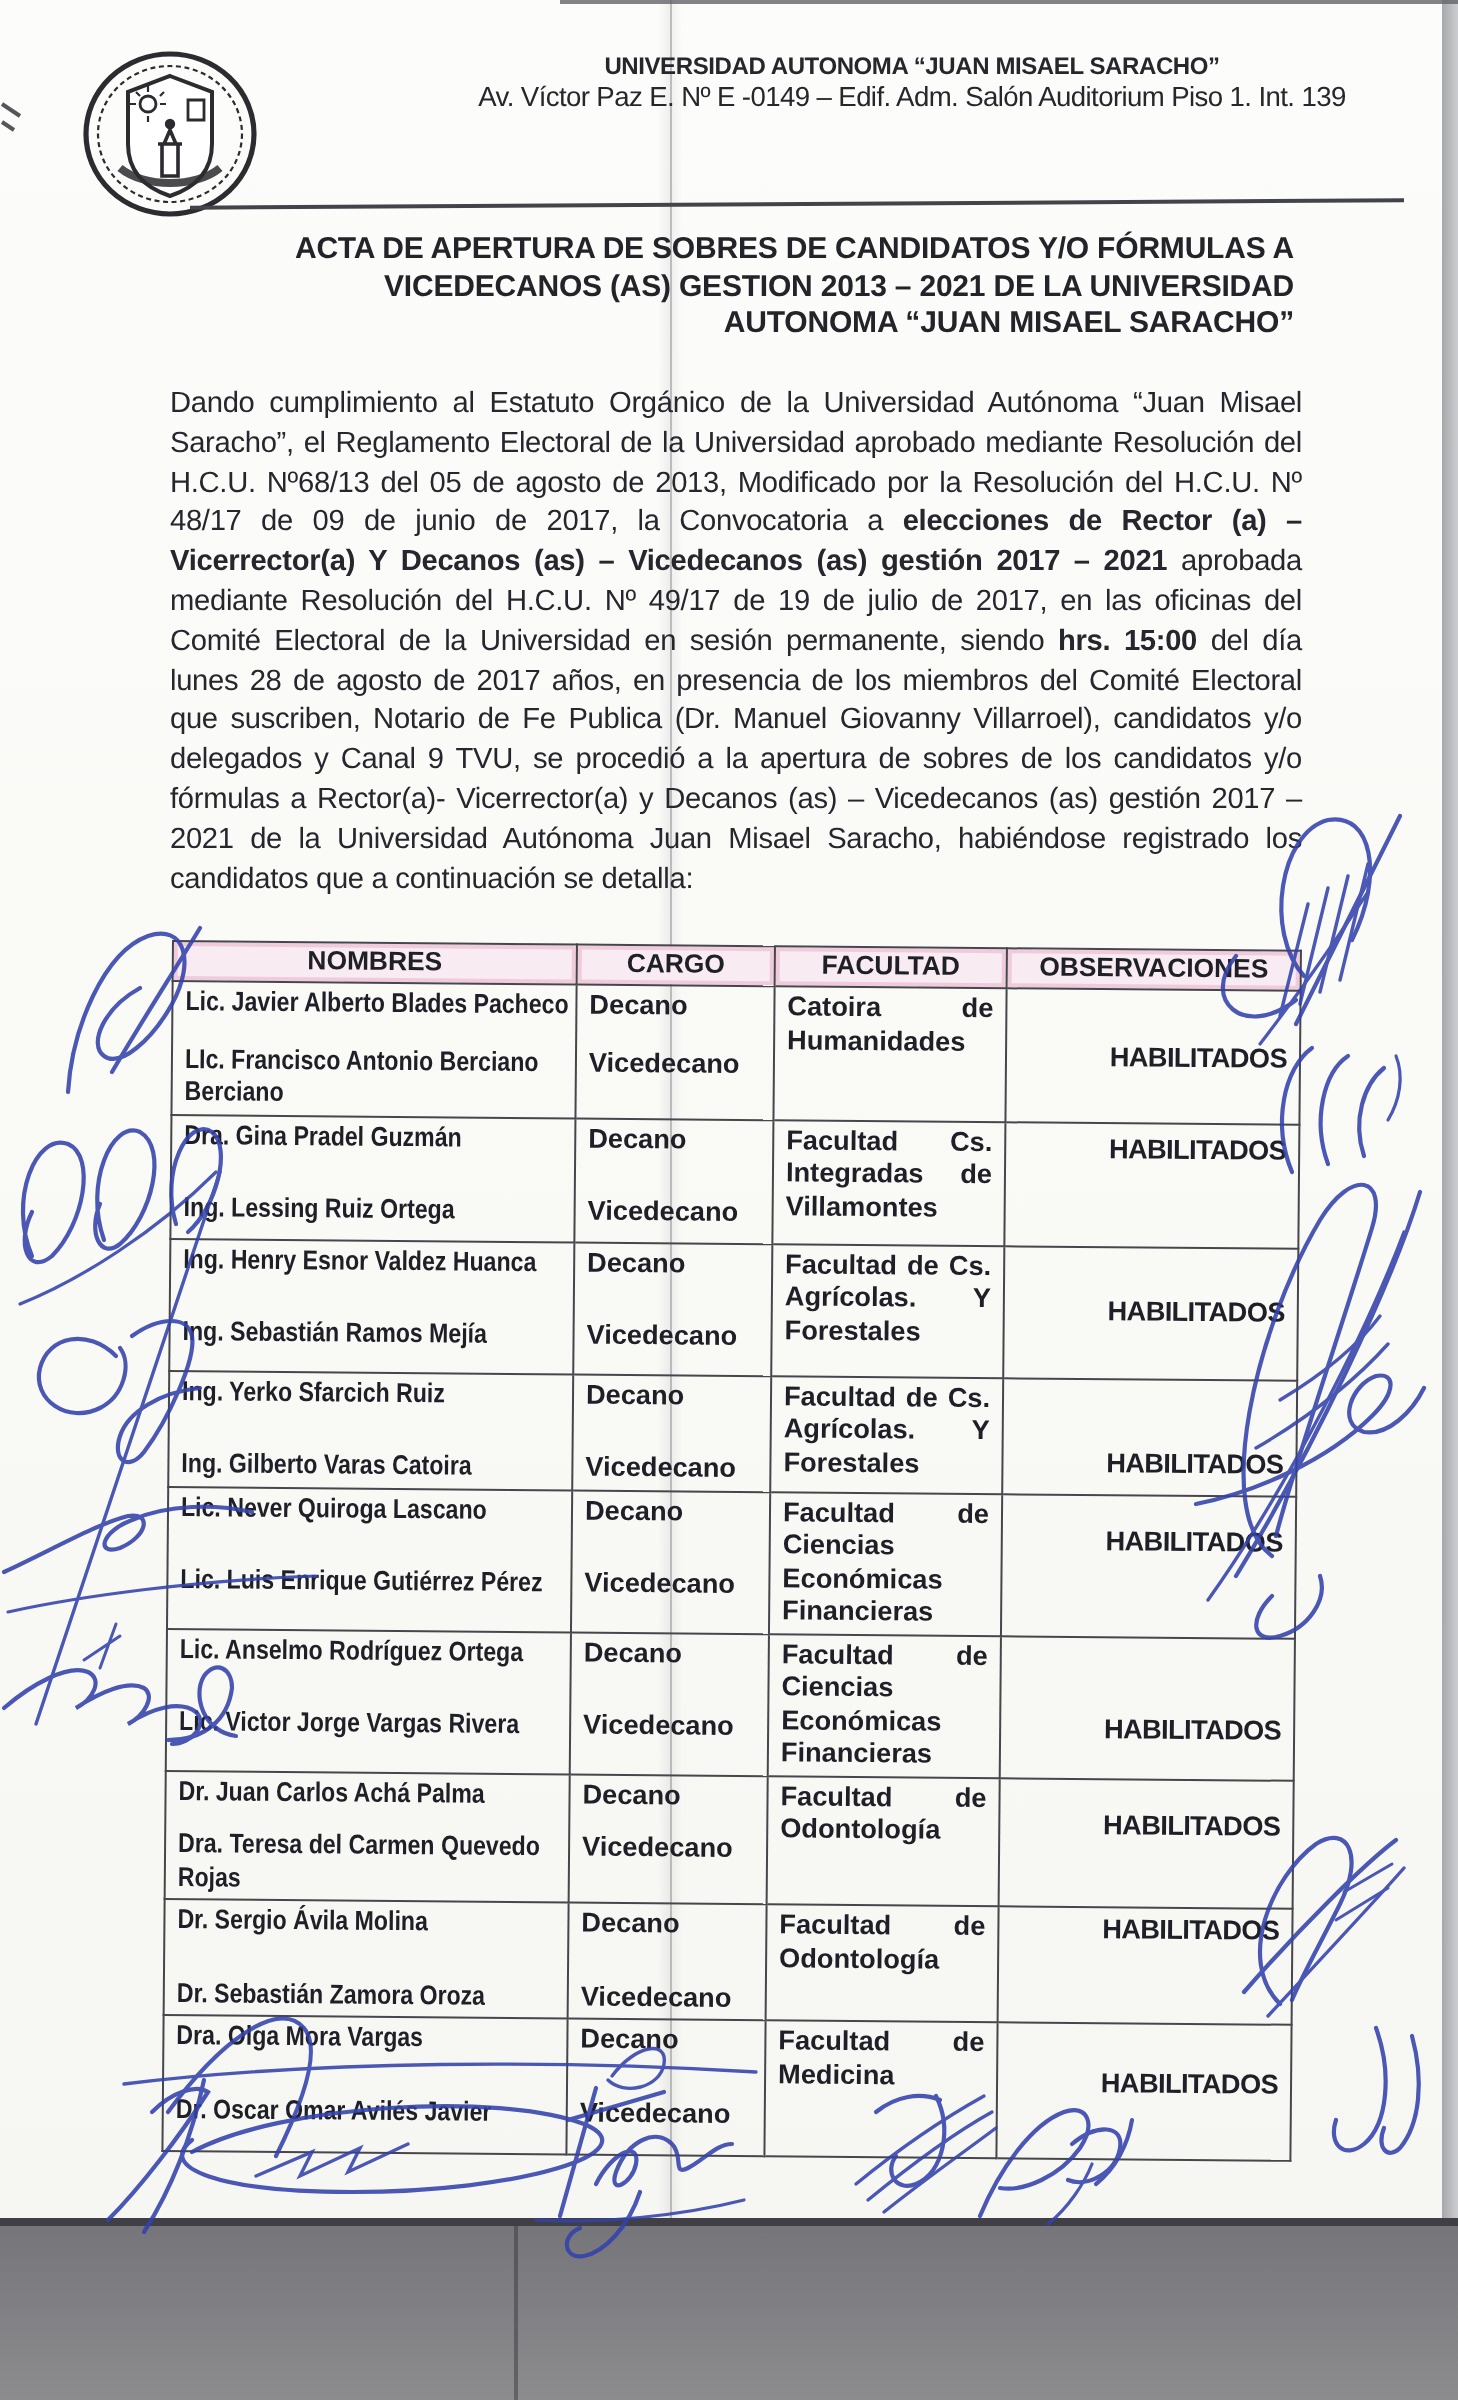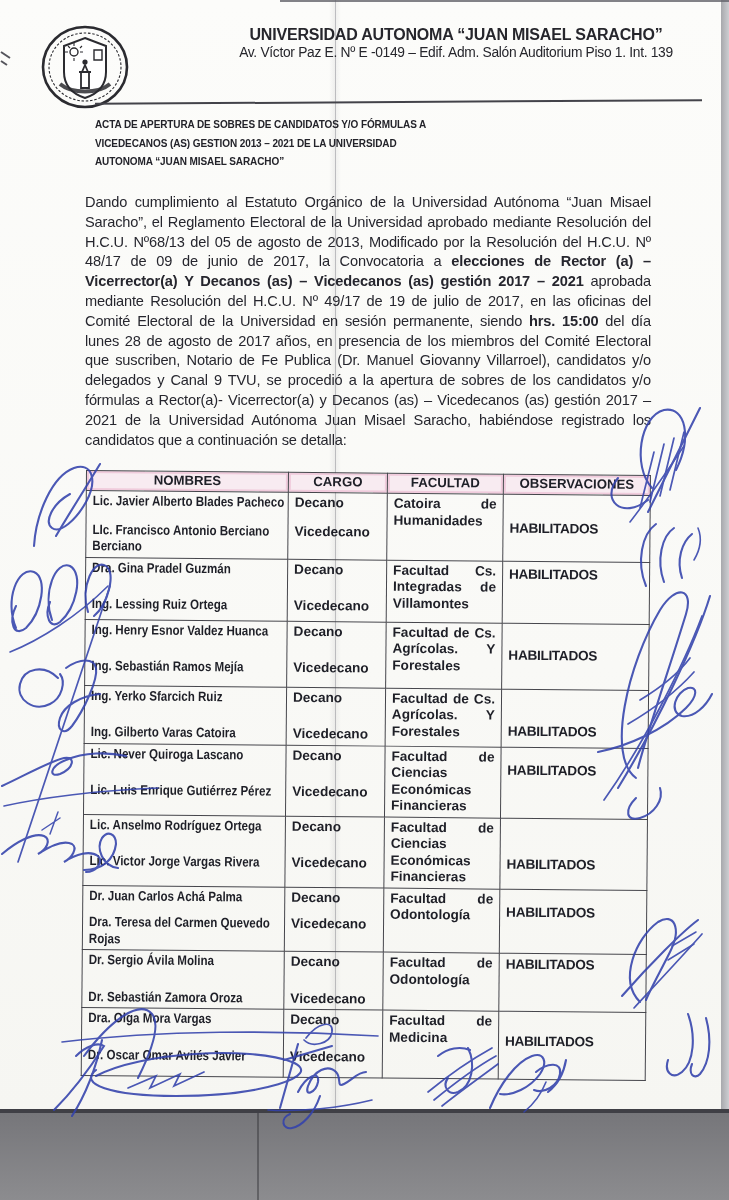--- a/index.html
+++ b/index.html
@@ -14,43 +14,43 @@
   .band{position:absolute;left:0;top:1113px;width:729px;height:87px;
         background:linear-gradient(180deg,#76767a,#8c8c8f);}
   .band-seam{position:absolute;left:257px;top:1113px;width:2px;height:87px;background:rgba(48,48,54,.45);}
   .fold-shade{position:absolute;left:329px;top:0;width:12px;height:1112px;
               background:linear-gradient(90deg,rgba(0,0,0,0),rgba(60,60,70,.07),rgba(0,0,0,0));}
   .fold{position:absolute;left:335px;top:0;width:1px;height:1112px;background:rgba(95,95,105,.35);}
 
   .logo{position:absolute;left:38px;top:22px;width:94px;height:90px;}
 
   .hblock{position:absolute;left:200px;top:26px;width:512px;text-align:center;color:#26262c;}
-  .h-uni{font-size:16px;font-weight:700;letter-spacing:-0.2px;}
+  .h-uni{font-size:12px;font-weight:700;letter-spacing:-0.2px;}
   .h-com{font-size:14.5px;font-weight:700;text-decoration:underline;margin-top:1px;}
   .h-line{font-size:14px;font-weight:500;margin-top:1px;letter-spacing:-0.2px;}
   .h-addr{font-size:13.8px;font-weight:500;margin-top:1px;letter-spacing:-0.3px;}
   .hr-line{position:absolute;left:95px;top:101px;width:607px;height:2px;background:#43434a;
            transform:rotate(-0.35deg);}
 
-  .title{position:absolute;left:95px;top:116px;width:552px;text-align:left;
-         font-size:10px;font-weight:700;line-height:18.6px;color:#23232a;letter-spacing:-0.1px;}
+  .title{position:absolute;left:95px;top:116px;width:552px;text-align:right;
+         font-size:15px;font-weight:700;line-height:18.6px;color:#23232a;letter-spacing:-0.1px;}
   .body-par{position:absolute;left:85px;top:193px;width:566px;text-align:justify;
             font-size:14.6px;font-weight:500;line-height:19.8px;color:#26262e;letter-spacing:-0.15px;}
   .sect{position:absolute;left:86px;top:444px;font-size:14.6px;font-weight:700;color:#E6399B;
         letter-spacing:-0.1px;}
 
   table.tbl{position:absolute;left:86px;top:470px;width:564px;border-collapse:collapse;
             table-layout:fixed;transform:rotate(0.5deg);transform-origin:0 0;}
   .tbl td{border:1.6px solid #46464c;vertical-align:top;padding:2px 6px;color:#1e1f27;
           font-weight:700;font-size:13.6px;line-height:16.5px;overflow:hidden;}
   .tbl thead td{background:#f8ebf1;box-shadow:inset 0 0 0 2px rgba(233,176,203,.55);
                 text-align:center;font-weight:700;padding:1px 2px;height:17px;font-size:13.2px;}
   .c-names .names-in{width:236px;transform:scale(0.85,1);transform-origin:0 0;}
   .c-fac{text-align:justify;padding-top:3px;}
-  .c-obs div{letter-spacing:-0.3px;}
+  .c-obs div{letter-spacing:-0.3px;text-align:right;}
 
   .sig{position:absolute;left:0;top:0;width:729px;height:1200px;pointer-events:none;}
 </style>
 </head>
 <body>
 
 <div class="page">
   <div class="paper"></div>
   <div class="fold-shade"></div>
   <div class="fold"></div>

